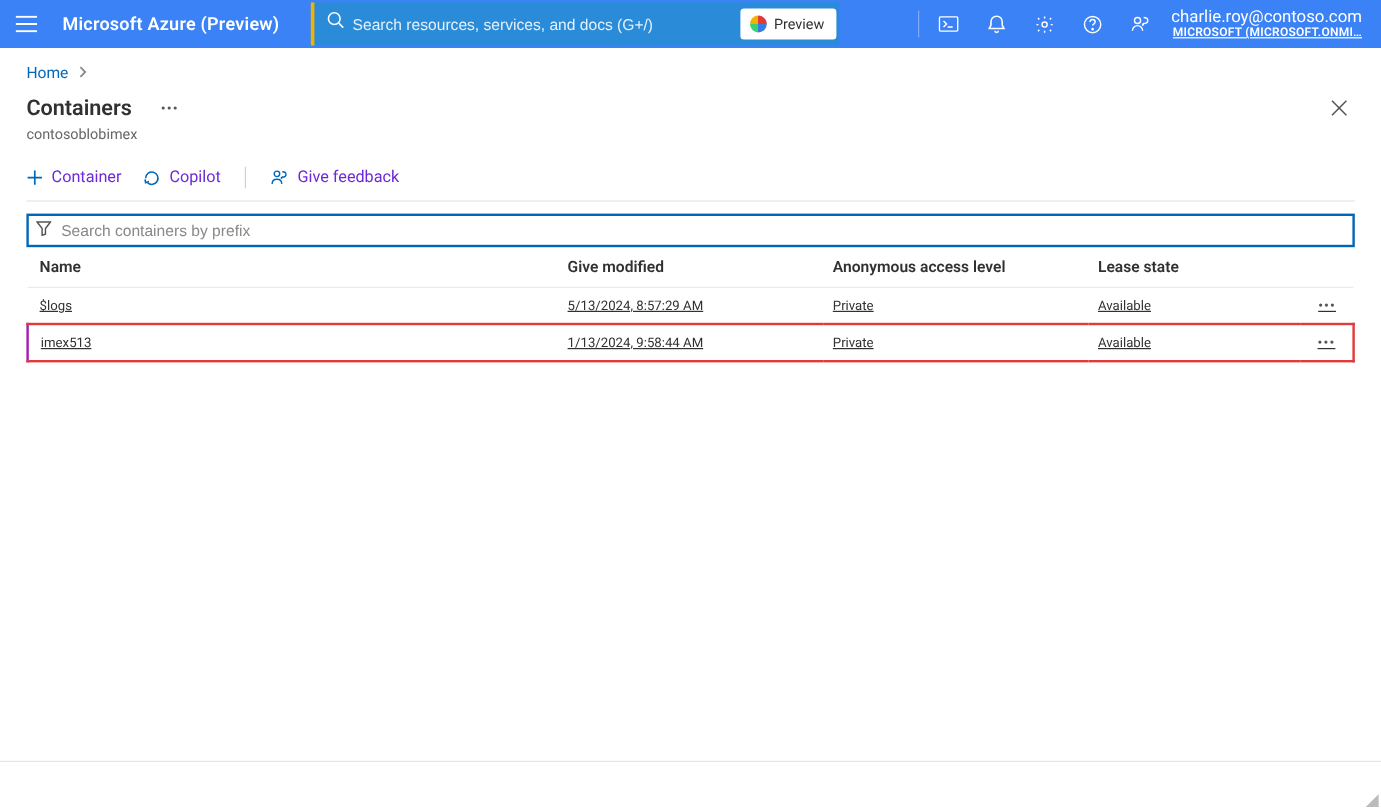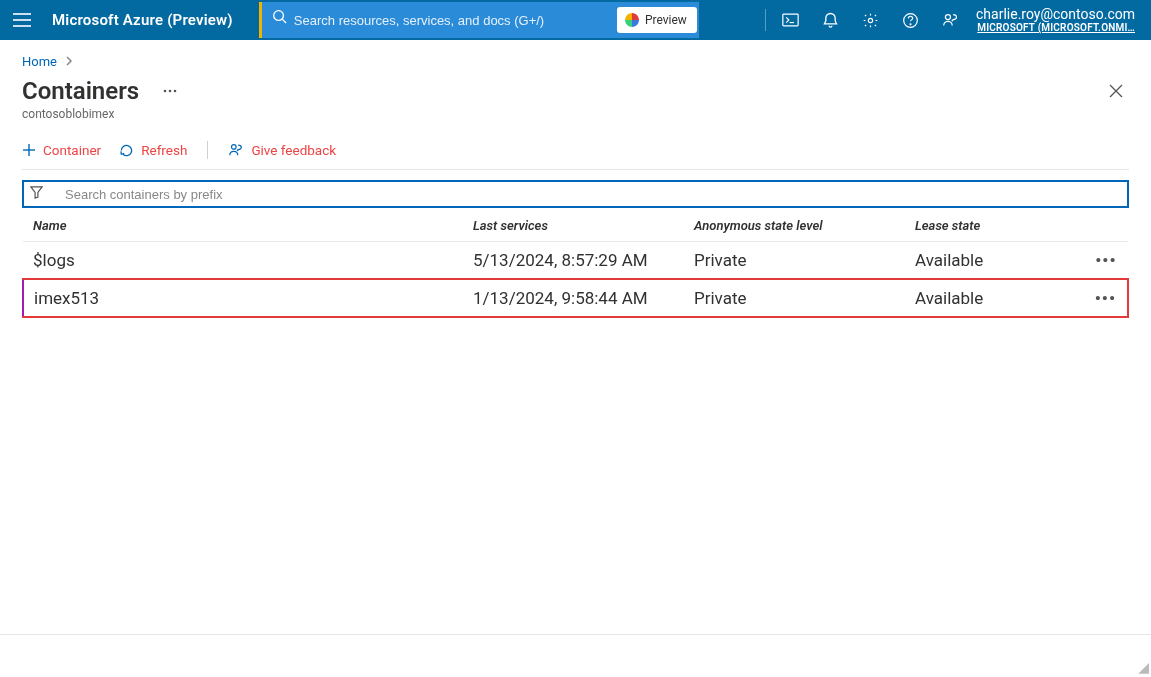--- a/index.html
+++ b/index.html
@@ -11,21 +11,21 @@
     background: #ffffff;
     width: 1151px;
     height: 677px;
     overflow: hidden;
     position: relative;
   }
 
   
   .topbar {
     height: 40px;
-    background: #0369a1;
+    background: #3b82f6;
     display: flex;
     align-items: center;
     color: #ffffff;
     padding: 0 8px 0 0;
     gap: 8px;
   }
   .hamburger {
     width: 44px;
     height: 40px;
     display: flex;
@@ -140,21 +140,21 @@
   }
   .crumb-link { color: #0067b8; cursor: pointer; }
   .crumb-chevron { color: #666; }
 
   .page-head {
     display: flex;
     align-items: center;
     margin-top: 8px;
   }
   .page-title {
-    font-size: 24px;
+    font-size: 18px;
     font-weight: 600;
     margin: 0;
   }
   .title-more {
     margin-left: 20px;
     cursor: pointer;
     padding: 4px;
     display: inline-flex;
   }
   .close-x {
@@ -176,40 +176,40 @@
     gap: 18px;
     margin-top: 20px;
     padding-bottom: 10px;
     border-bottom: 1px solid #e5e5e5;
   }
   .cmd {
     display: flex;
     align-items: center;
     gap: 7px;
     font-size: 13.5px;
-    color: #ef4444;
+    color: #6d28d9;
     cursor: pointer;
   }
   .cmd svg { stroke: #0067b8; fill: none; }
   .cmd-sep {
     width: 1px;
     height: 18px;
     background: #d0d0d0;
     margin: 0 2px;
   }
 
   
   .filter-row {
     margin-top: 10px;
     height: 28px;
     border: 2px solid #0067b8;
     display: flex;
     align-items: center;
     padding: 0 6px;
-    gap: 20px;
+    gap: 6px;
   }
   .filter-input {
     flex: 1;
     border: none;
     outline: none;
     font-size: 13px;
   }
   .filter-input::placeholder { color: #888; }
 
   
@@ -217,26 +217,26 @@
     width: 100%;
     border-collapse: collapse;
     margin-top: 0;
   }
   .list th {
     text-align: left;
     font-weight: 600;
     font-size: 13px;
     padding: 10px 8px 8px 8px;
     border-bottom: 1px solid #eaeaea;
-    font-style: italic;
   }
   .list td {
-    font-size: 17px;
+    font-size: 11px;
     padding: 8px 8px;
     border-bottom: 1px solid #f4f4f4;
+    text-decoration: underline;
   }
   .list th:first-child, .list td:first-child { padding-left: 10px; }
   .row-action {
     width: 40px;
     text-align: center;
     cursor: pointer;
   }
   .dots { letter-spacing: 1px; font-weight: 700; color: #555; }
 
   .highlight-row td {
@@ -371,21 +371,21 @@
           <line x1="7" y1="1" x2="7" y2="13"></line>
           <line x1="1" y1="7" x2="13" y2="7"></line>
         </svg>
       <span>Container</span>
     </div>
     <div class="cmd">
       <svg width="15" height="15" viewBox="0 0 16 16" stroke-width="1.4">
           <path d="M2.5 8a5.5 5.5 0 1 1 1.8 4.1"></path>
           <polyline points="2,9 2.5,12 5.5,11"></polyline>
         </svg>
-      <span>Refresh</span>
+      <span>Copilot</span>
     </div>
     <div class="cmd-sep"></div>
     <div class="cmd">
       <svg width="16" height="16" viewBox="0 0 18 18" stroke-width="1.3">
           <circle cx="6.5" cy="5.5" r="2.6"></circle>
           <path d="M2 15c0-2.8 2-4.5 4.5-4.5S11 12.2 11 15"></path>
           <path d="M11.5 3.5c1.8 0 3.5.8 3.5 2.5s-1.7 2.5-3.5 2.5l-.8 1.5V8.5"></path>
         </svg>
       <span>Give feedback</span>
     </div>
@@ -404,22 +404,22 @@
     <colgroup>
       <col style="width:40%">
         <col style="width:20%">
         <col style="width:20%">
         <col style="width:16%">
         <col style="width:4%">
     </colgroup>
     <thead>
       <tr>
         <th>Name</th>
-        <th>Last services</th>
-        <th>Anonymous state level</th>
+        <th>Give modified</th>
+        <th>Anonymous access level</th>
         <th>Lease state</th>
         <th></th>
       </tr>
     </thead>
     <tbody id="tbody">
         <tr>
           <td>$logs</td>
           <td>5/13/2024, 8:57:29 AM</td>
           <td>Private</td>
           <td>Available</td>

